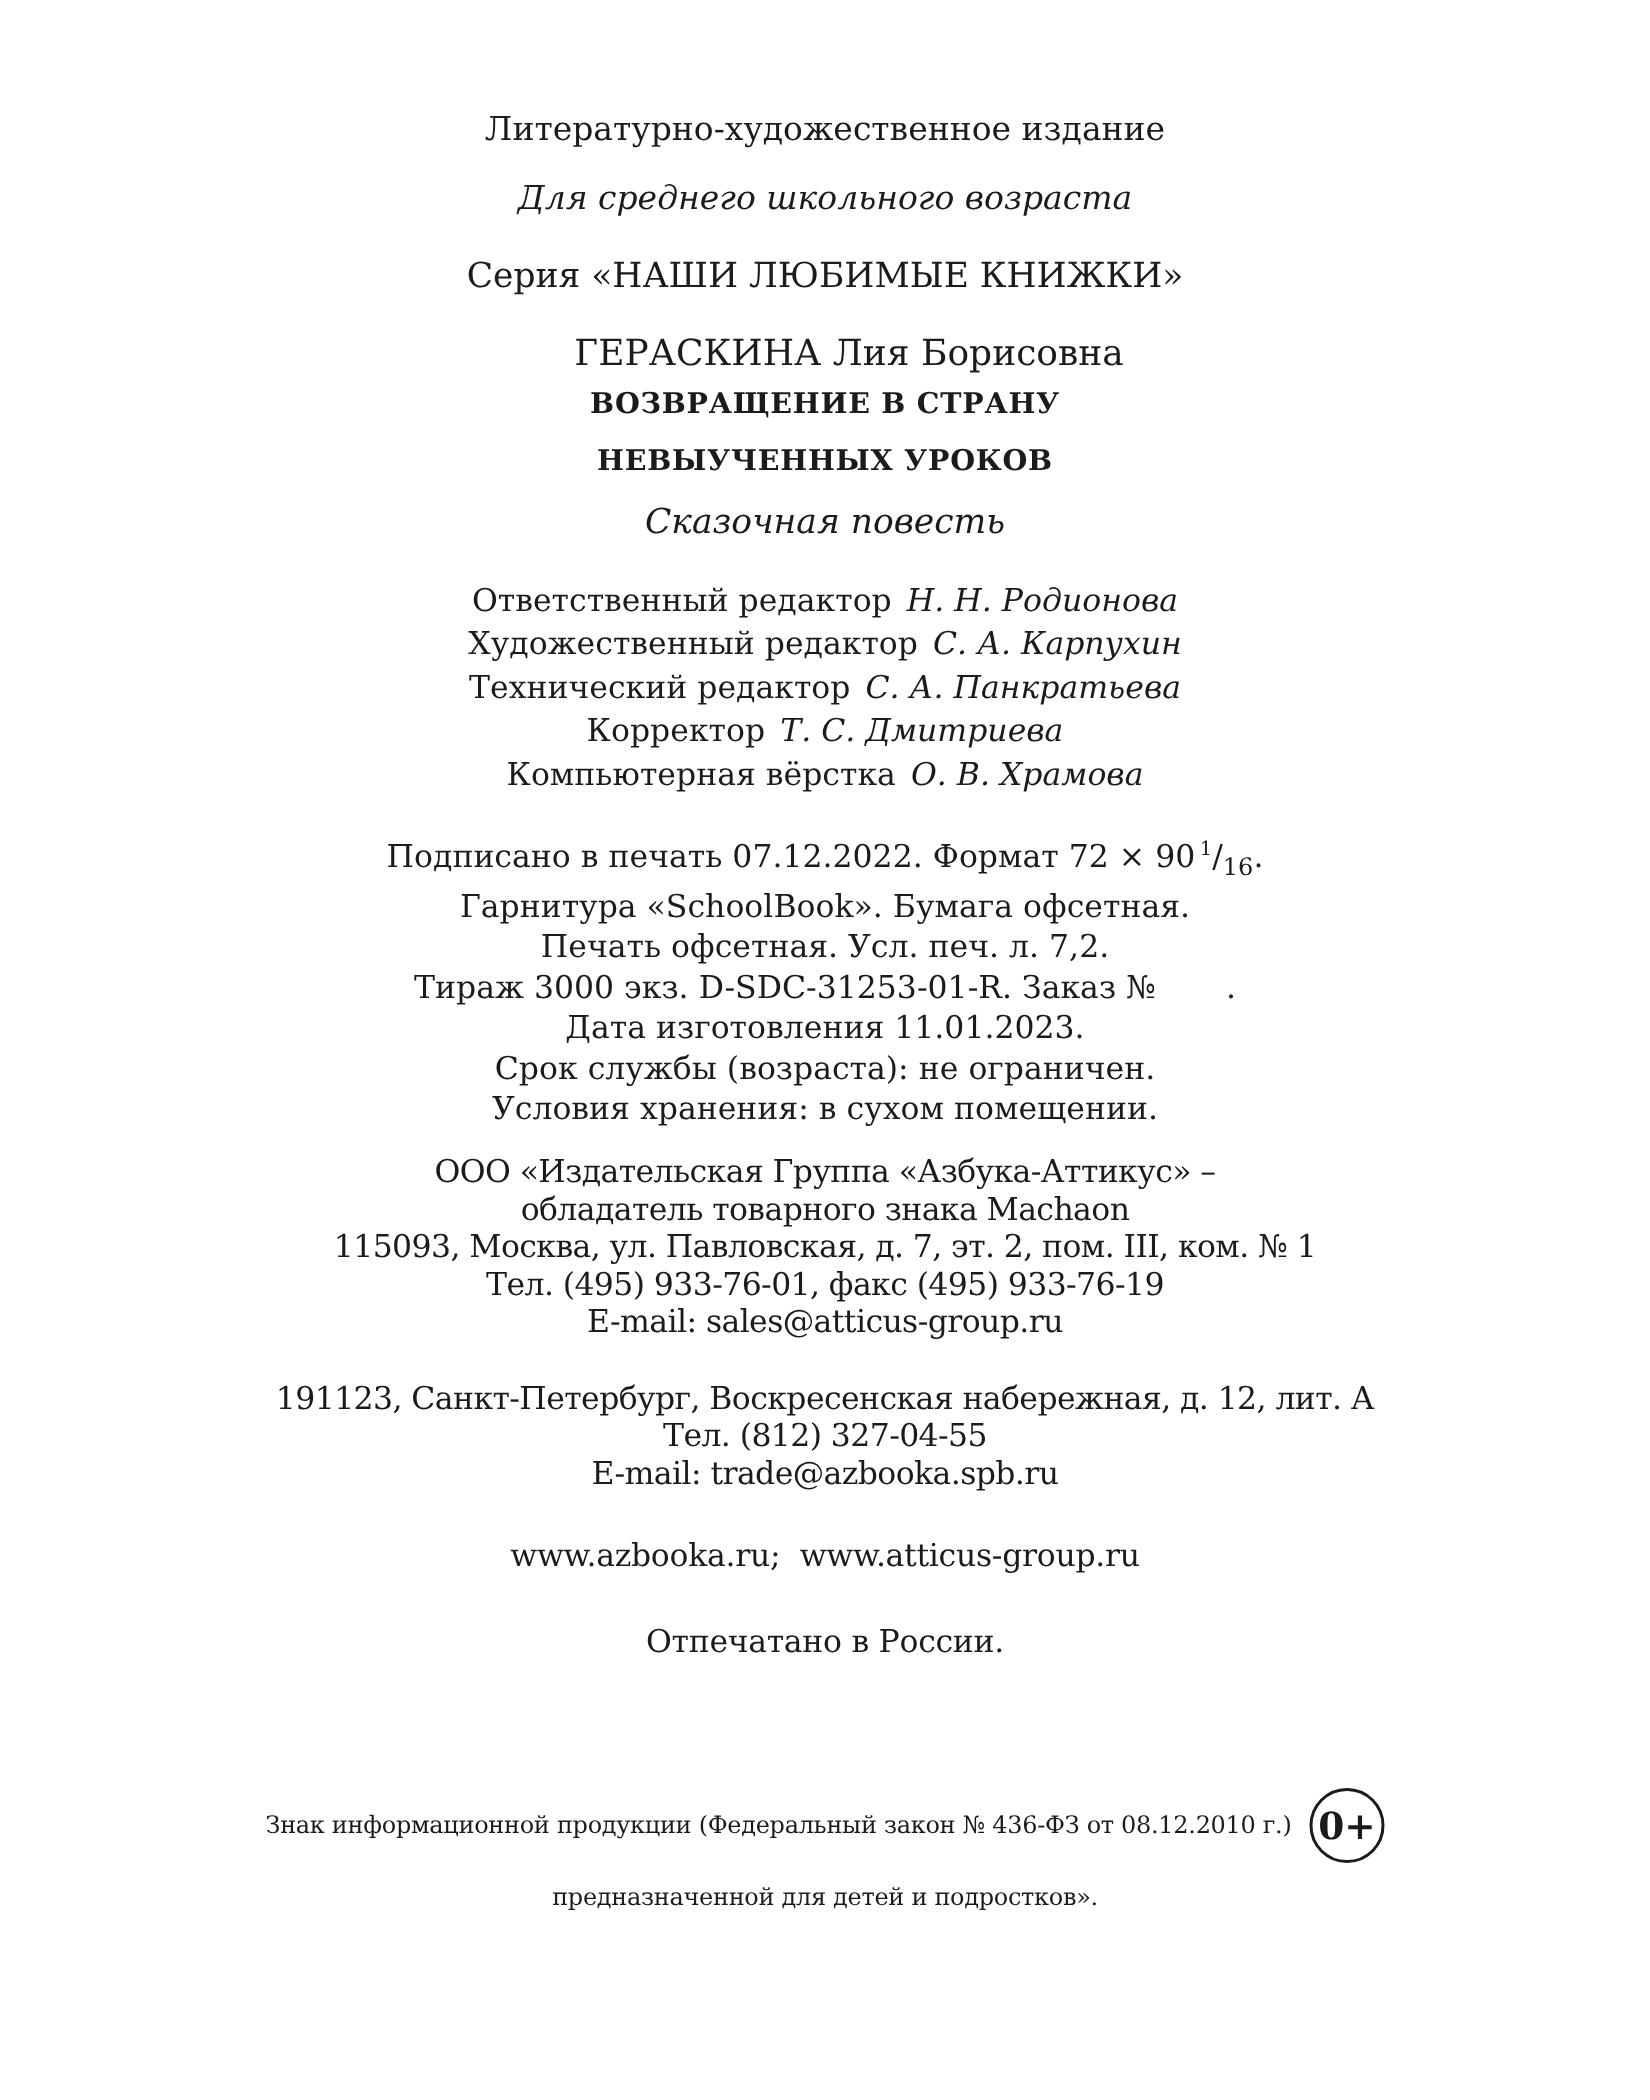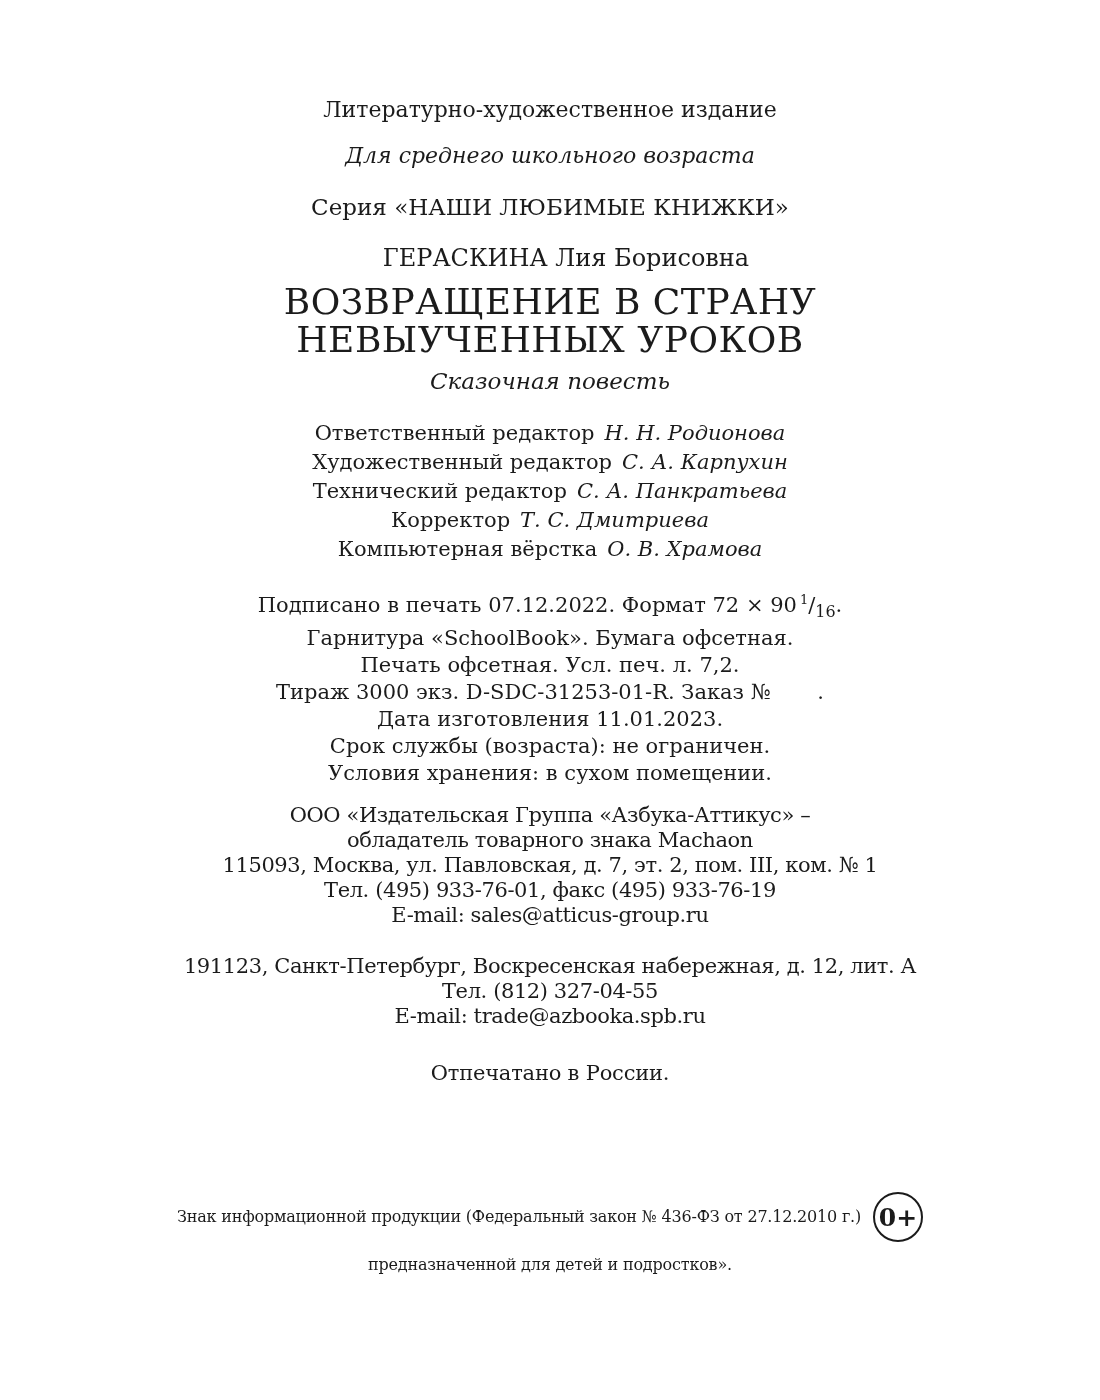--- a/index.html
+++ b/index.html
@@ -8,27 +8,27 @@
     position: relative;
     width: 1100px;
     height: 1400px;
     margin: 0 auto;
     background: #ffffff;
     font-family: "DejaVu Serif", "Liberation Serif", serif;
     color: #1b1b1b;
     text-align: center;
     overflow: hidden;
   }
-  .content { padding-top: 97px; }
+  .content { padding-top: 74px; }
 
   .edition-note   { font-size: 22px; line-height: 26px; }
   .audience-note  { font-size: 22px; line-height: 26px; font-style: italic; margin-top: 20px; }
   .series-line    { font-size: 23px; line-height: 28px; margin-top: 24px; }
   .author-name    { font-size: 24px; line-height: 30px; margin-top: 22px; margin-left: 32px; }
-  .book-title     { font-size: 36px; line-height: 38px; font-weight: normal; margin-top: 10px; letter-spacing: 0.5px; }
+  .book-title     { font-size: 19px; line-height: 38px; font-weight: bold; letter-spacing: 0.5px; }
   .book-subtitle  { font-size: 23px; line-height: 28px; font-style: italic; margin-top: 8px; }
 
   .staff-block    { margin-top: 24px; font-size: 21px; line-height: 29px; }
   .staff-row .name { font-style: italic; }
   .staff-row .gap { display: inline-block; width: 10px; }
 
   .printing-block { margin-top: 22px; font-size: 21px; line-height: 27px; }
   .printing-block sup { font-size: 13px; vertical-align: super; margin-left: 3px; }
   .printing-block sub { font-size: 16px; vertical-align: sub; }
 
@@ -116,25 +116,26 @@
       <div class="publisher-line">Тел. (495) 933-76-01, факс (495) 933-76-19</div>
       <div class="publisher-line">E-mail: sales@atticus-group.ru</div>
     </div>
 
     <div class="branch-block">
       <div class="branch-line">191123, Санкт-Петербург, Воскресенская набережная, д. 12, лит. А</div>
       <div class="branch-line">Тел. (812) 327-04-55</div>
       <div class="branch-line">E-mail: trade@azbooka.spb.ru</div>
     </div>
 
+    <div class="websites-line">www.azbooka.ru;&nbsp; www.atticus-group.ru</div>
     <div class="printed-in-line">Отпечатано в России.</div>
   </div>
 
   <div class="footer">
     <div class="info-sign-row">
-      <span class="info-sign-text">Знак информационной продукции (Федеральный закон № 436-ФЗ от 27.12.2010 г.)</span>
+      <span class="info-sign-text">Знак информационной продукции (Федеральный закон № 436-ФЗ от 08.12.2010 г.)</span>
       <span class="age-badge">0+</span>
     </div>
     <div class="compliance-block">
       <div>предназначенной для детей и подростков».</div>
     </div>
   </div>
 </div>
 
 </body></html>

